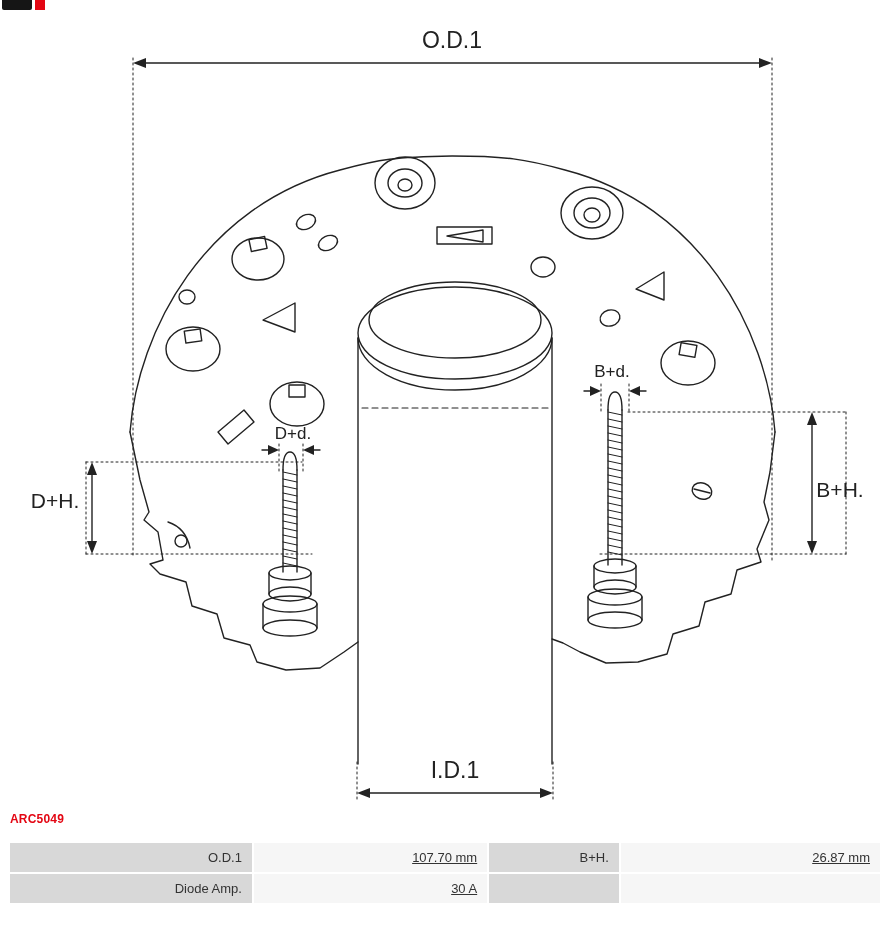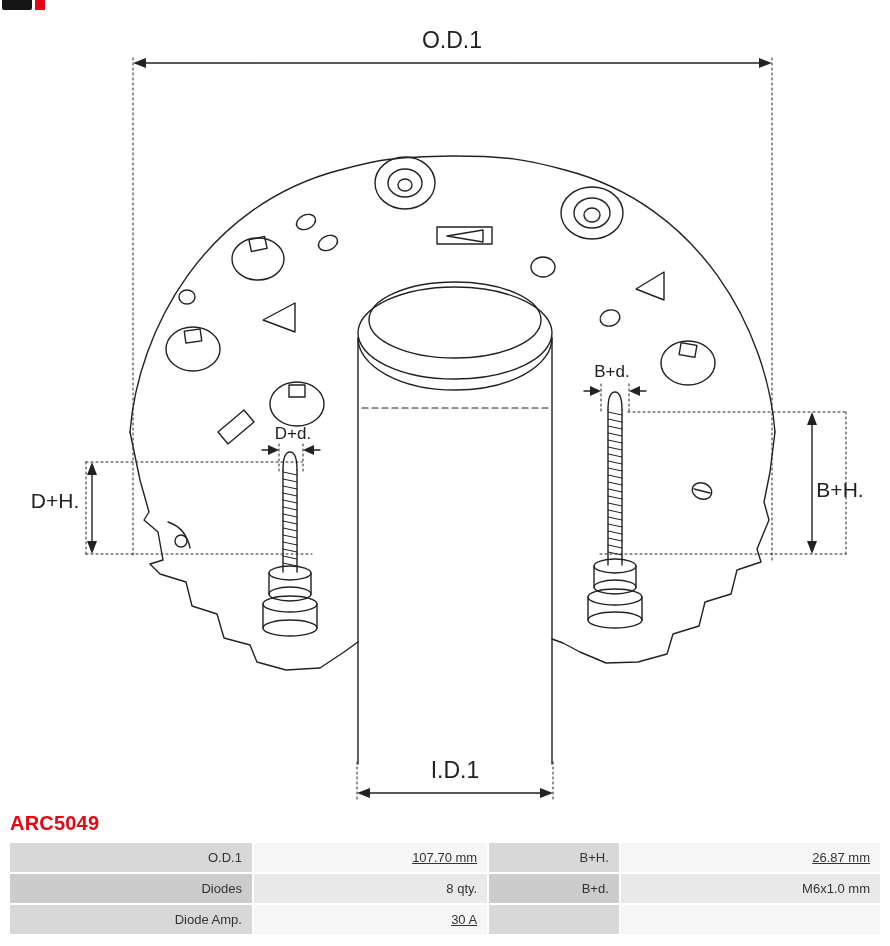--- a/index.html
+++ b/index.html
@@ -10,21 +10,21 @@
   .logo-fragment .black-box { position: absolute; top: 0; left: 2px; width: 30px; height: 10px; background: #151515; border-radius: 0 0 2px 2px; }
   .logo-fragment .red-box { position: absolute; top: 0; left: 35px; width: 10px; height: 10px; background: #e30613; }
 
   svg.drawing { position: absolute; top: 0; left: 0; display: block; }
 
   .dim-label { font-family: "Liberation Sans", sans-serif; fill: #222222; }
   .dim-big { font-size: 23px; }
   .dim-mid { font-size: 21px; }
   .dim-small { font-size: 17px; }
 
-  .part-number { position: absolute; top: 812px; left: 10px; font-size: 20px; font-weight: 700; color: #e30613; letter-spacing: 0.2px; }
+  .part-number { position: absolute; top: 812px; left: 10px; font-size: 12px; font-weight: 700; color: #e30613; letter-spacing: 0.2px; }
 
   table.spec-table { position: absolute; top: 841px; left: 8px; width: 874px; border-collapse: separate; border-spacing: 2px; font-size: 13px; color: #333333; }
   table.spec-table td { height: 29px; padding: 0 10px; text-align: right; vertical-align: middle; }
   tr.row-even td.lbl { background: #d8d8d8; }
   tr.row-even td.val { background: #f6f6f6; text-decoration: underline; }
   tr.row-odd  td.lbl { background: #cccccc; }
   tr.row-odd  td.val { background: #e9e9e9; }
 </style>
 </head>
 <body>
@@ -184,26 +184,20 @@
         <col style="width:15%">
         <col style="width:30%">
     </colgroup>
     <tbody>
       <tr class="row-even">
         <td class="lbl">O.D.1</td>
         <td class="val">107.70 mm</td>
         <td class="lbl">B+H.</td>
         <td class="val">26.87 mm</td>
       </tr>
-      <tr class="row-odd">
-        <td class="lbl">Diodes</td>
-        <td class="val">8 qty.</td>
-        <td class="lbl">B+d.</td>
-        <td class="val">M6x1.0 mm</td>
-      </tr>
       <tr class="row-even">
         <td class="lbl">Diode Amp.</td>
         <td class="val">30 A</td>
         <td class="lbl"></td>
         <td class="val"></td>
       </tr>
     </tbody>
   </table>
 
 </div>

